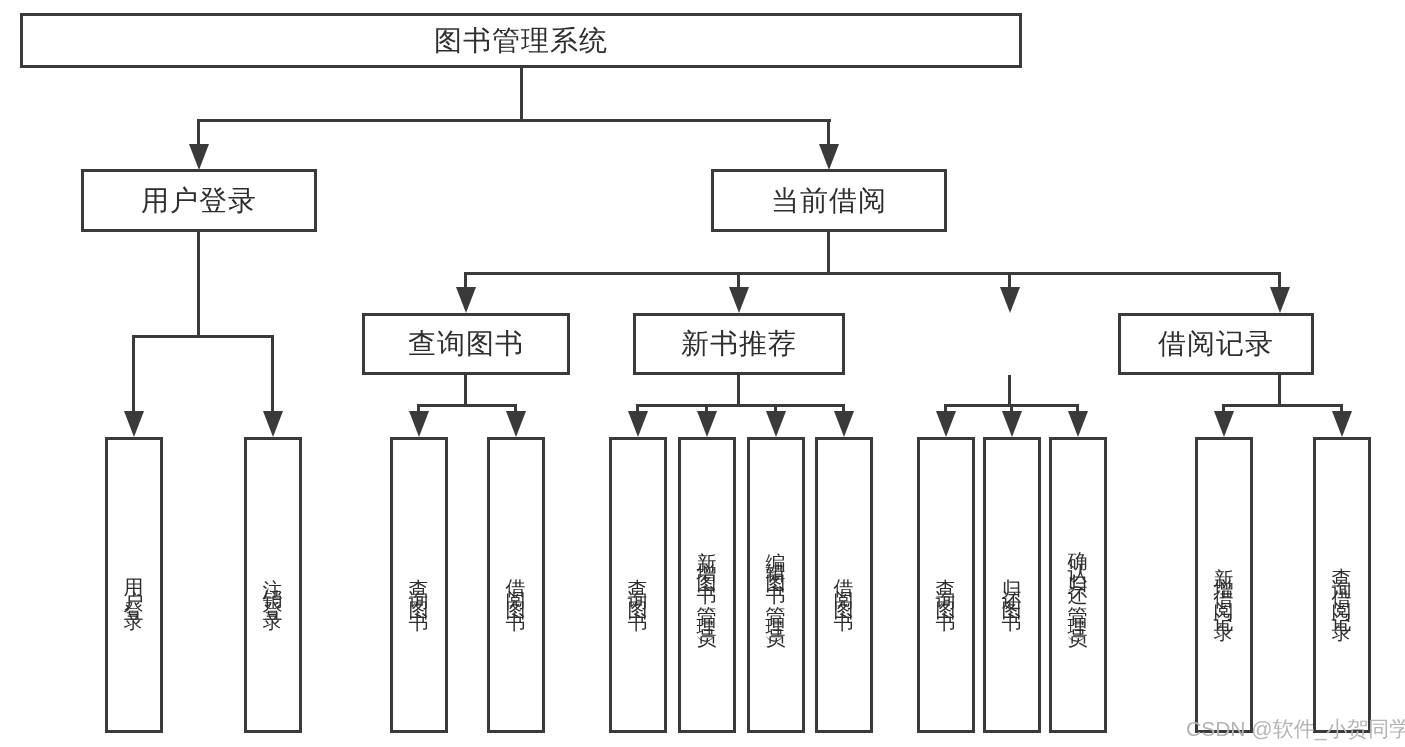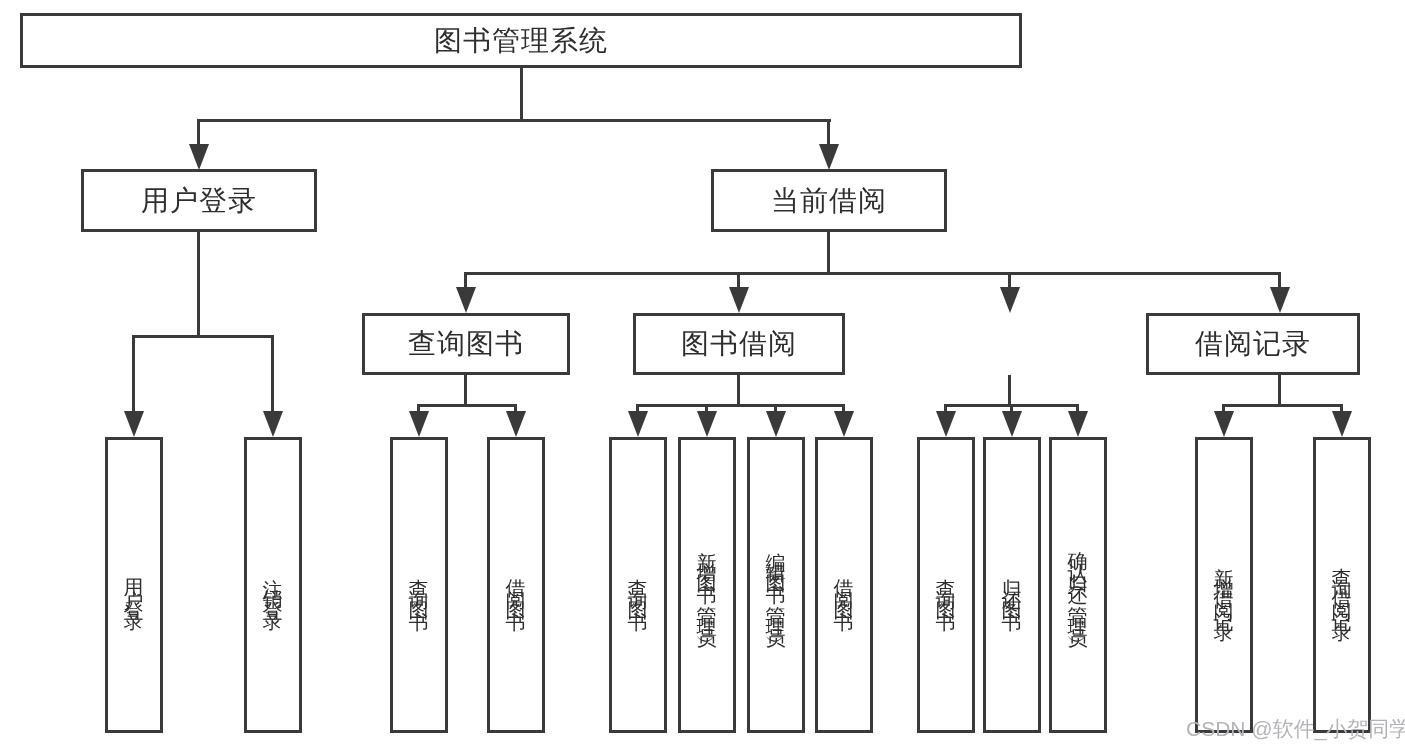--- a/index.html
+++ b/index.html
@@ -89,23 +89,23 @@
   <div class="vl" style="left:1278px;top:272px;height:17px"></div>
   <div class="arrow" style="left:456px;top:287px"></div>
   <div class="arrow" style="left:729px;top:287px"></div>
   <div class="arrow" style="left:1000px;top:287px"></div>
   <div class="arrow" style="left:1270px;top:287px"></div>
 
   <div class="box h" style="left:362px;top:313px;width:208px;height:62px">
     <span>查询图书</span>
   </div>
   <div class="box h" style="left:633px;top:313px;width:212px;height:62px">
-    <span>图书借阅</span>
+    <span>新书推荐</span>
   </div>
-  <div class="box h" style="left:1146px;top:313px;width:214px;height:62px">
+  <div class="box h" style="left:1118px;top:313px;width:196px;height:62px">
     <span>借阅记录</span>
   </div>
 
   <div class="vl" style="left:464px;top:375px;height:32px"></div>
   <div class="hl" style="left:417px;top:404px;width:100px"></div>
   <div class="vl" style="left:417px;top:404px;height:10px"></div>
   <div class="vl" style="left:514px;top:404px;height:10px"></div>
   <div class="arrow" style="left:409px;top:411px"></div>
   <div class="arrow" style="left:506px;top:411px"></div>
 

